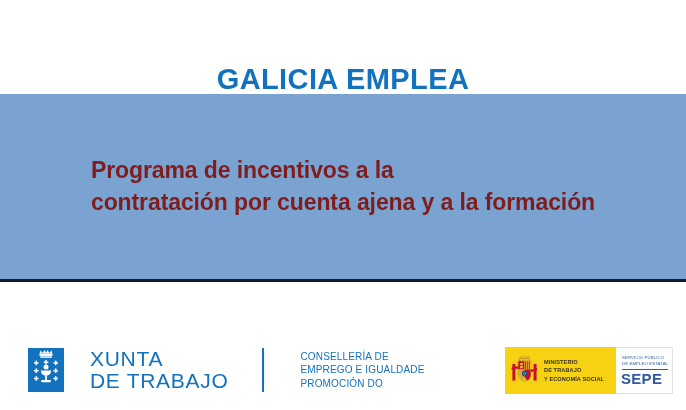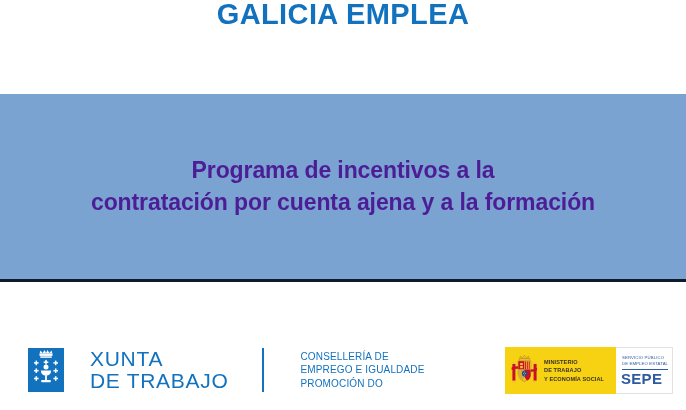--- a/index.html
+++ b/index.html
@@ -23,21 +23,21 @@
   }
 
   
   .title-zone {
     position: absolute;
     left: 0;
     top: 0;
     width: 686px;
     height: 94px;
     display: flex;
-    align-items: flex-start;
+    align-items: flex-end;
     justify-content: center;
     background: #ffffff;
   }
   .main-title {
     font-size: 29px;
     font-weight: bold;
     letter-spacing: 0.4px;
     color: #1272BE;
     text-align: center;
     line-height: 1;
@@ -52,24 +52,24 @@
     width: 686px;
     height: 188px;
     background: #7AA3D2;
     border-bottom: 3px solid #0F1B2B;
     box-sizing: border-box;
     display: flex;
     align-items: center;
     justify-content: center;
   }
   .subtitle {
-    color: #4c1d95;
+    color: #7f1d1d;
     font-size: 23px;
     font-weight: bold;
-    text-align: center;
+    text-align: left;
     line-height: 1.35;
     letter-spacing: -0.1px;
     padding: 0 14px;
   }
   .subtitle .l1 { display: block; }
   .subtitle .l2 { display: block; }
 
   
   .footer {
     position: absolute;

